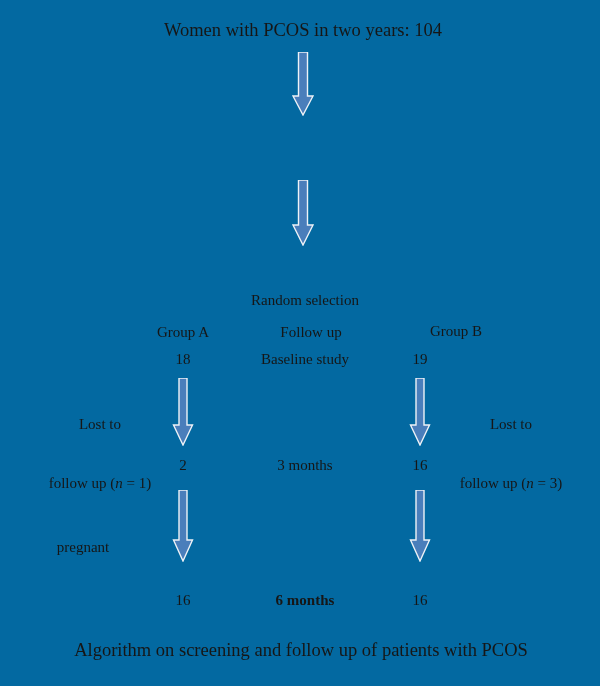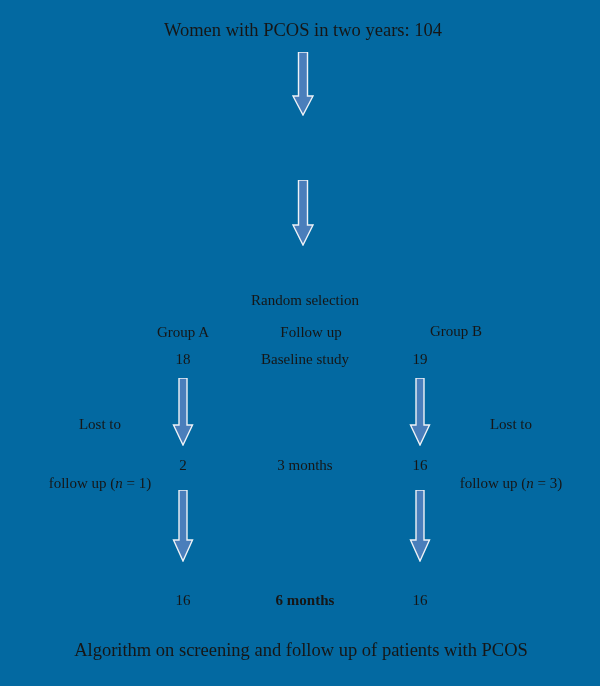--- a/index.html
+++ b/index.html
@@ -92,20 +92,21 @@
     </svg>
   </div>
 
   <div class="txt c s17" style="left:183px; top:456px;">2</div>
 
   <div class="txt c s17" style="left:305px; top:456px;">3 months</div>
 
   <div class="txt c s17" style="left:420px; top:456px;">16</div>
 
   <div class="txt c s17" style="left:83px; top:498px;">
+    <div>pregnant</div>
   </div>
 
   <div class="arrow" style="left:183px; top:490px;">
     <svg width="22" height="72" viewBox="0 0 22 72">
       <path d="M7 0 L15 0 L15 50 L20.5 50 L11 71 L1.5 50 L7 50 Z" fill="#4a7ebb" stroke="#eef2f7" stroke-width="1.4"></path>
     </svg>
   </div>
 
   <div class="arrow" style="left:420px; top:490px;">
     <svg width="22" height="72" viewBox="0 0 22 72">

